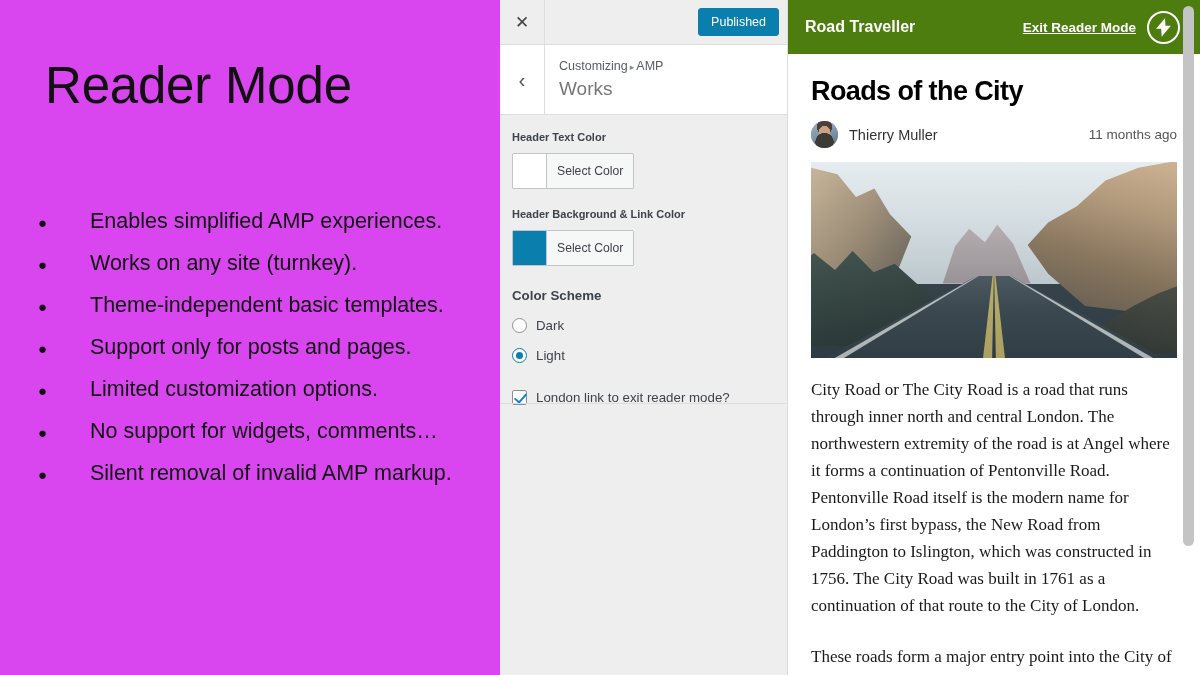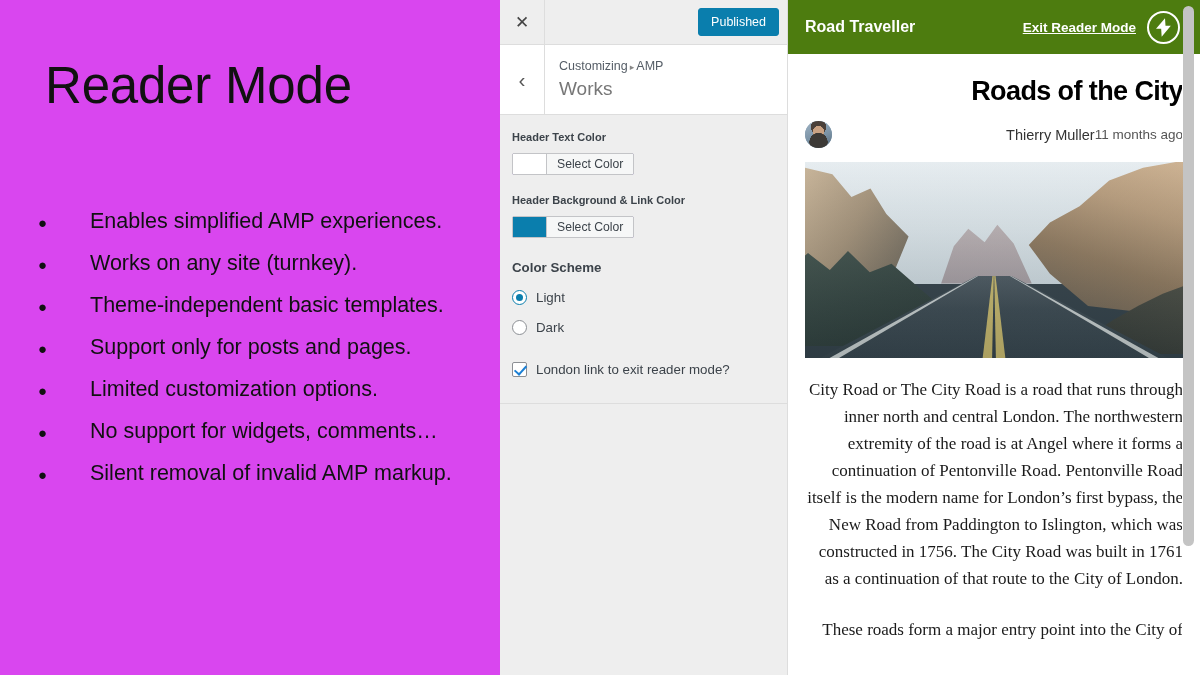--- a/index.html
+++ b/index.html
@@ -130,21 +130,21 @@
   .ctrl-label {
     font-size: 11px;
     font-weight: bold;
     color: #3c434a;
     margin-bottom: 7px;
     line-height: 17px;
   }
   .color-picker {
     display: inline-flex;
     align-items: stretch;
-    height: 22px;
+    height: 36px;
     border: 1px solid #c3c4c7;
     border-radius: 2px;
     background: #6d28d9;
     cursor: pointer;
   }
   .color-swatch {
     width: 34px;
     border-right: 1px solid #c3c4c7;
   }
   .color-btn-label {
@@ -296,21 +296,21 @@
     margin-right: 11px;
     cursor: pointer;
   }
   .amp-badge {
     width: 33px; height: 33px;
     border-radius: 50%;
     border: 2px solid #ffffff;
     display: flex; align-items: center; justify-content: center;
     flex: 0 0 33px;
   }
-  .article { padding: 0 17px; text-align: right; }
+  .article { padding: 0 23px; }
   .article-title {
     font-size: 27px;
     font-weight: bold;
     color: #000000;
     letter-spacing: -0.6px;
     margin-top: 21px;
     line-height: 32px;
   }
   .byline {
     display: flex;
@@ -520,26 +520,26 @@
           <div class="ctrl-label">Header Background &amp; Link Color</div>
           <div class="color-picker">
             <span class="color-swatch" style="background:#0a7ead"></span>
             <span class="color-btn-label">Select Color</span>
           </div>
         </div>
 
         <div class="ctrl" style="margin-top:18px;">
           <div class="scheme-title">Color Scheme</div>
           <label class="radio-row">
+            <span class="radio"></span>
+            <span class="radio-label">Dark</span>
+          </label>
+          <label class="radio-row">
             <span class="radio checked"></span>
             <span class="radio-label">Light</span>
-          </label>
-          <label class="radio-row">
-            <span class="radio"></span>
-            <span class="radio-label">Dark</span>
           </label>
         </div>
 
         <label class="check-row">
           <span class="checkbox checked"></span>
           <span class="check-label">London link to exit reader mode?</span>
         </label>
 
       </div>
       <div class="cz-divider"></div>

